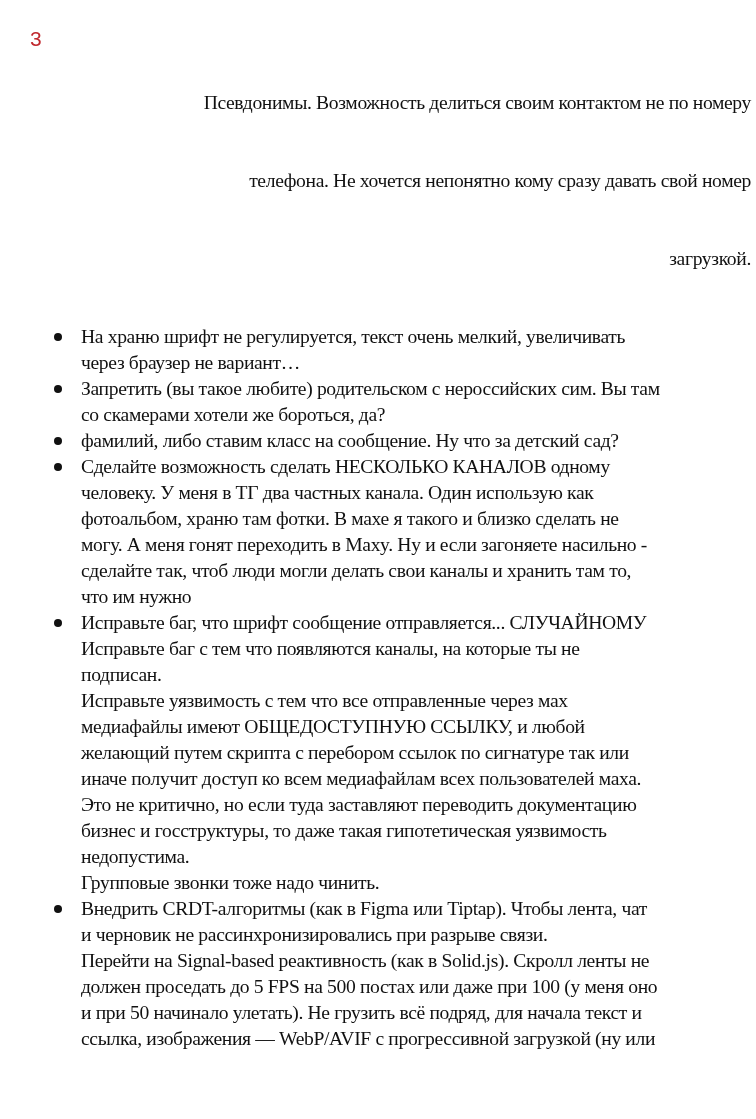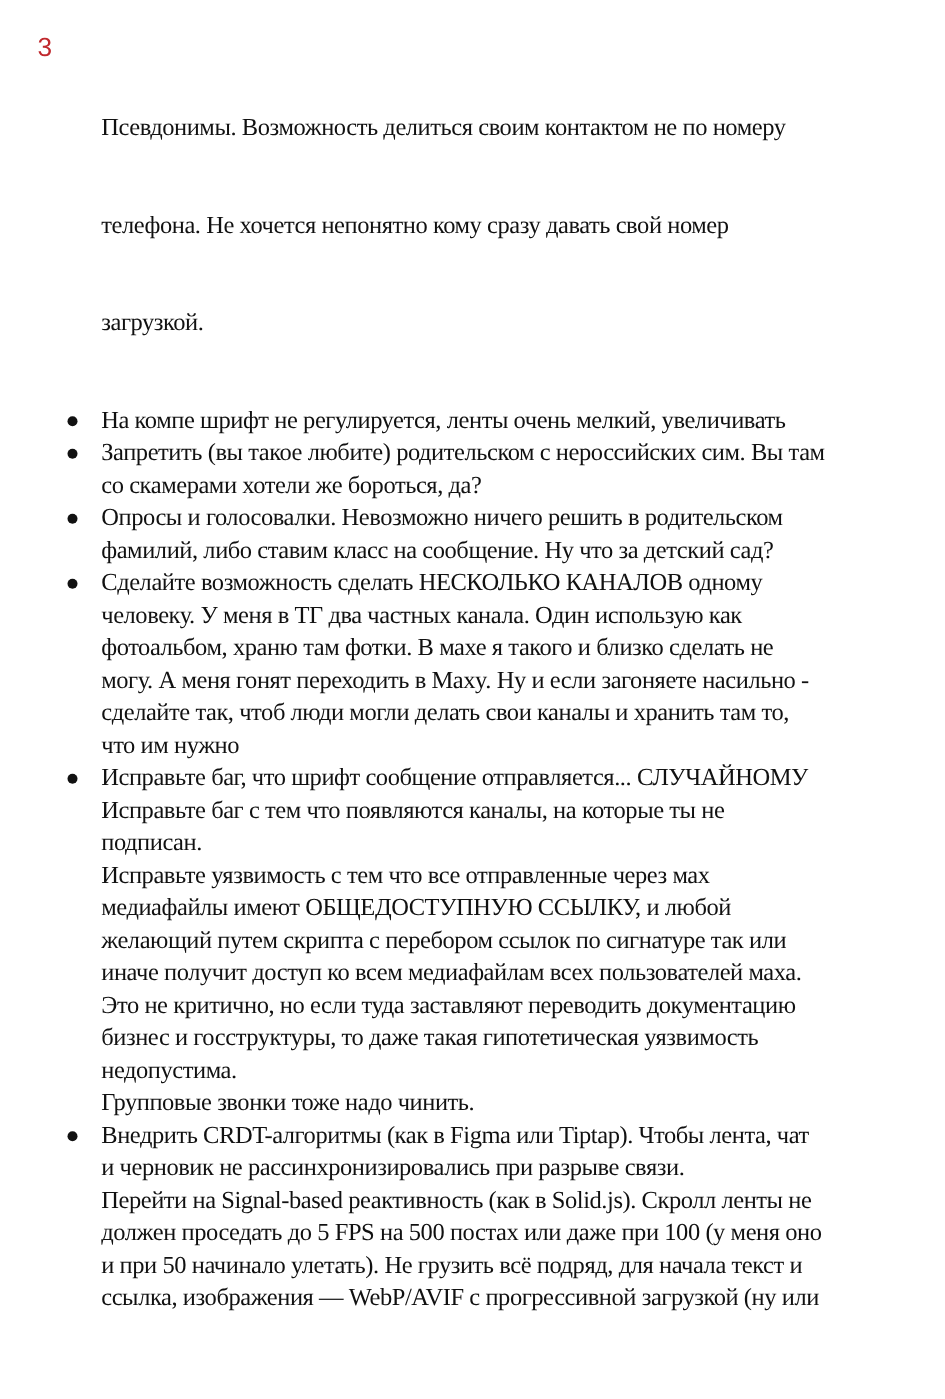--- a/index.html
+++ b/index.html
@@ -29,20 +29,21 @@
       left: 81px;
       top: 38px;
       width: 670px;
       font-size: 19.6px;
       line-height: 26px;
       letter-spacing: -0.35px;
     }
     .para {
       margin: 0;
       white-space: pre-wrap;
+      text-align: right;
     }
     .bullet-list {
       list-style: none;
       margin: 0;
       padding: 0;
     }
     .bullet-item {
       position: relative;
       margin: 0;
       padding: 0;
@@ -72,30 +73,30 @@
 
 <div class="content">
   <p class="para">
     <span class="line">Псевдонимы. Возможность делиться своим контактом не по номеру</span>
     <span class="line">телефона. Не хочется непонятно кому сразу давать свой номер</span>
     <span class="line">загрузкой.</span>
   </p>
   <ul class="bullet-list" id="bullet-list">
       <li class="bullet-item">
         <span class="bullet-dot"></span>
-        <span class="bullet-line">На компе шрифт не регулируется, ленты очень мелкий, увеличивать</span>
+        <span class="bullet-line">На храню шрифт не регулируется, текст очень мелкий, увеличивать</span>
+        <span class="bullet-line">через браузер не вариант…</span>
       </li>
       <li class="bullet-item">
         <span class="bullet-dot"></span>
         <span class="bullet-line">Запретить (вы такое любите) родительском с нероссийских сим. Вы там</span>
         <span class="bullet-line">со скамерами хотели же бороться, да?</span>
       </li>
       <li class="bullet-item">
         <span class="bullet-dot"></span>
-        <span class="bullet-line">Опросы и голосовалки. Невозможно ничего решить в родительском</span>
         <span class="bullet-line">фамилий, либо ставим класс на сообщение. Ну что за детский сад?</span>
       </li>
       <li class="bullet-item">
         <span class="bullet-dot"></span>
         <span class="bullet-line">Сделайте возможность сделать НЕСКОЛЬКО КАНАЛОВ одному</span>
         <span class="bullet-line">человеку. У меня в ТГ два частных канала. Один использую как</span>
         <span class="bullet-line">фотоальбом, храню там фотки. В махе я такого и близко сделать не</span>
         <span class="bullet-line">могу. А меня гонят переходить в Maxy. Ну и если загоняете насильно -</span>
         <span class="bullet-line">сделайте так, чтоб люди могли делать свои каналы и хранить там то,</span>
         <span class="bullet-line">что им нужно</span>

